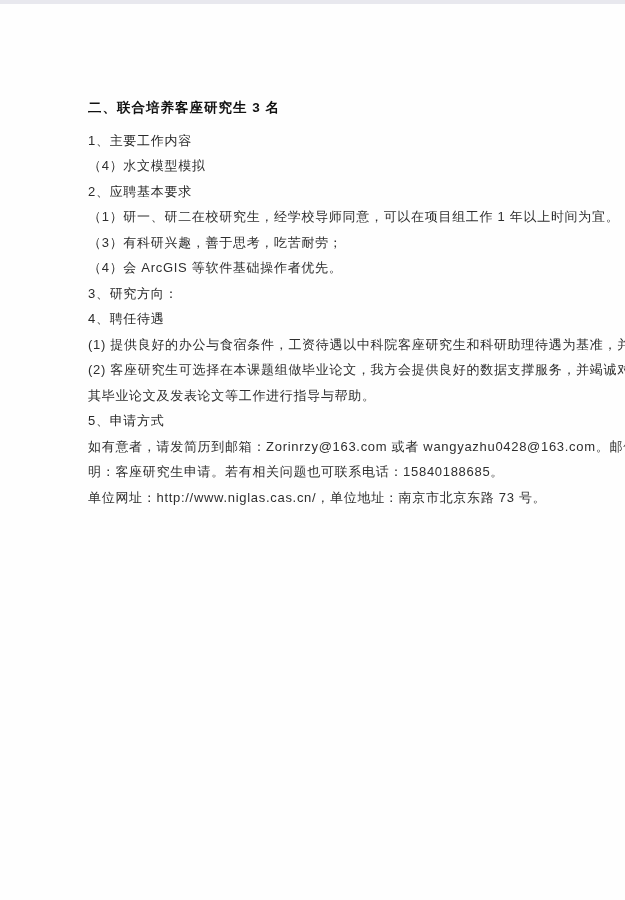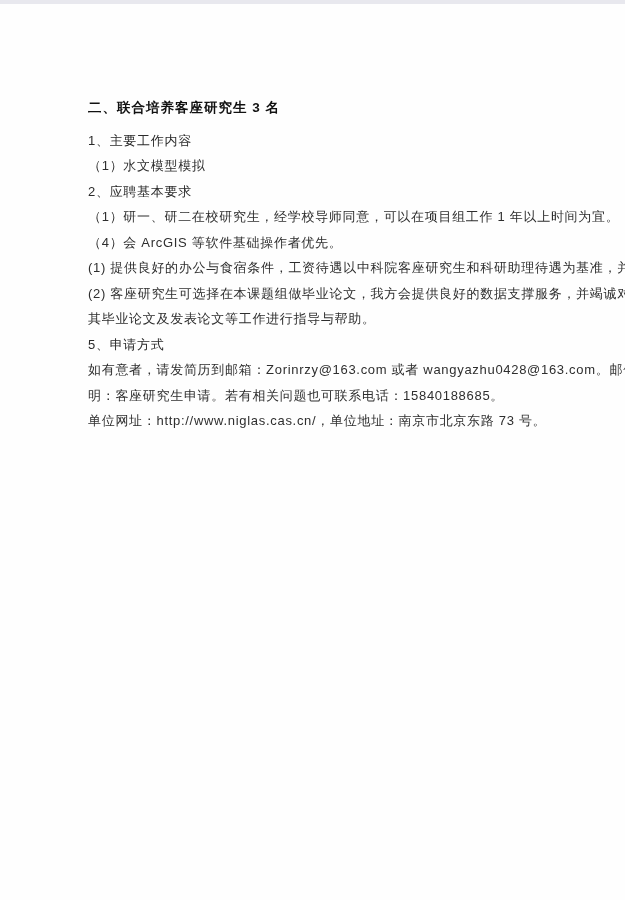--- a/index.html
+++ b/index.html
@@ -55,27 +55,30 @@
 </head>
 <body>
 
 <div class="page">
   <div class="top-band"></div>
   <div class="content">
 
     <p class="line title">二、联合培养客座研究生 3 名</p>
 
     <p class="line sec">1、主要工作内容</p>
-    <p class="line">（1）水文模型模拟</p>
+    <p class="line">（4）水文模型模拟</p>
 
     <p class="line sec">2、应聘基本要求</p>
     <p class="line">（1）研一、研二在校研究生，经学校导师同意，可以在项目组工作 1 年以上时间为宜。</p>
+    <p class="line">（3）有科研兴趣，善于思考，吃苦耐劳；</p>
     <p class="line">（4）会 ArcGIS 等软件基础操作者优先。</p>
 
+    <p class="line sec">3、研究方向：</p>
 
+    <p class="line sec">4、聘任待遇</p>
     <p class="line">(1) 提供良好的办公与食宿条件，工资待遇以中科院客座研究生和科研助理待遇为基准，并</p>
     <p class="line">(2) 客座研究生可选择在本课题组做毕业论文，我方会提供良好的数据支撑服务，并竭诚对</p>
     <p class="line">其毕业论文及发表论文等工作进行指导与帮助。</p>
 
     <p class="line sec">5、申请方式</p>
     <p class="line">如有意者，请发简历到邮箱：Zorinrzy@163.com 或者 wangyazhu0428@163.com。邮件主题注</p>
     <p class="line">明：客座研究生申请。若有相关问题也可联系电话：15840188685。</p>
     <p class="line">单位网址：http://www.niglas.cas.cn/，单位地址：南京市北京东路 73 号。</p>
 
   </div>

